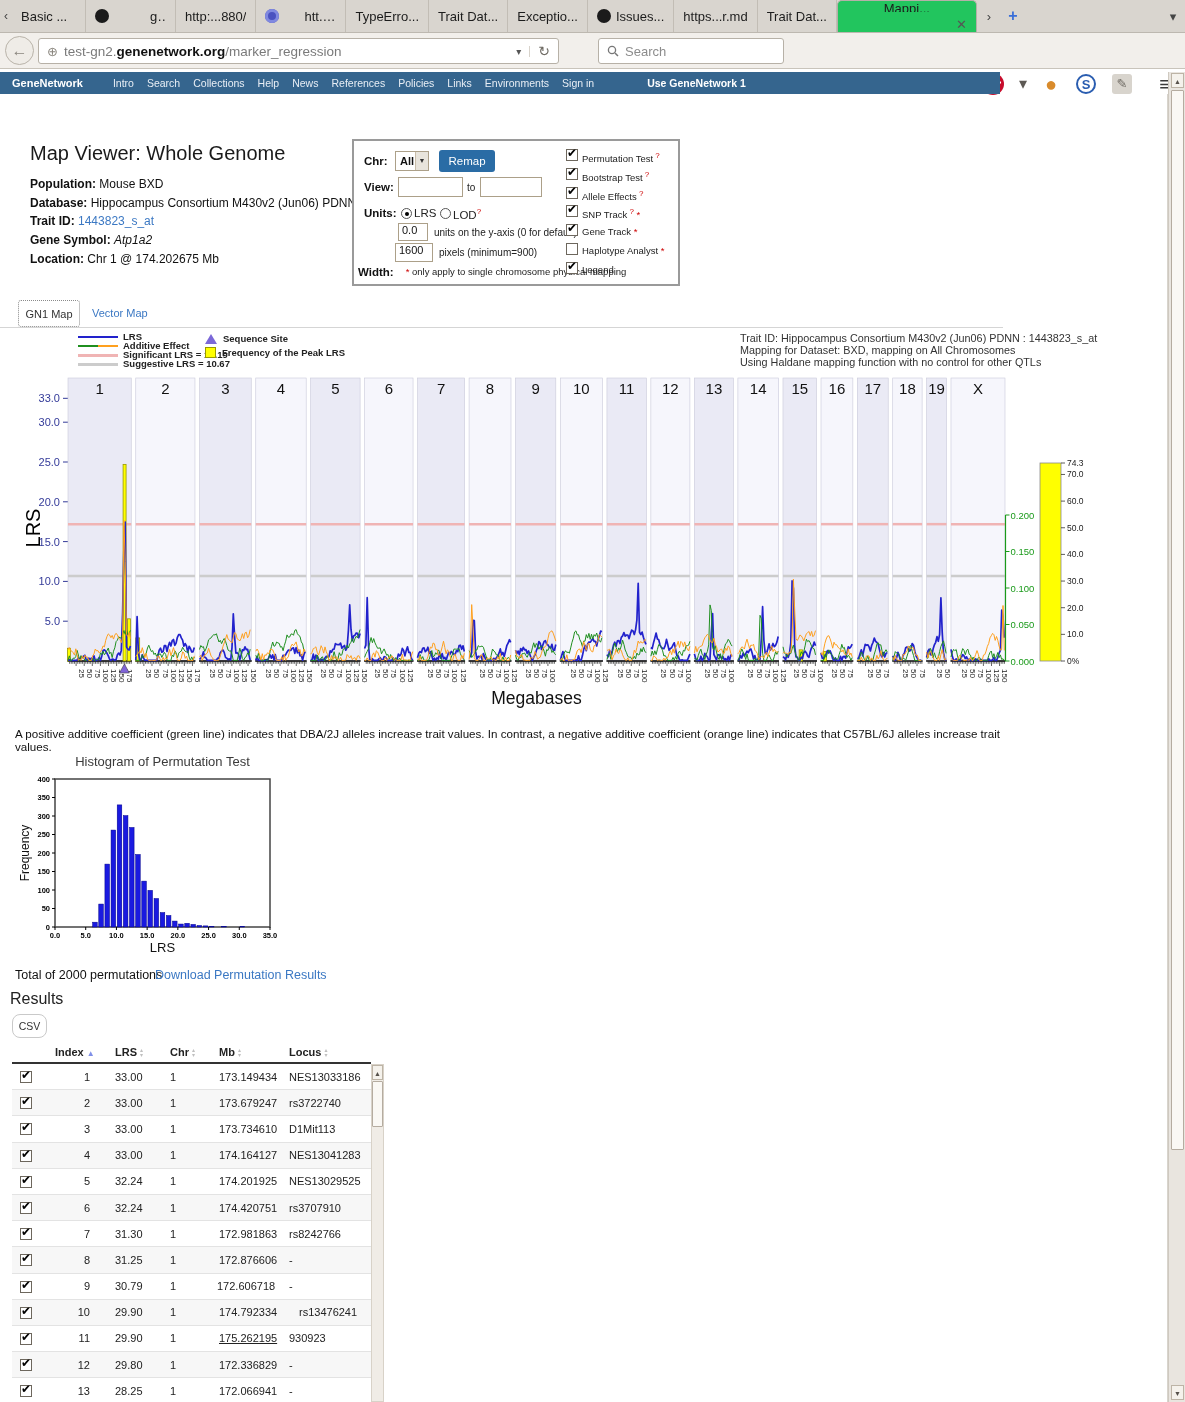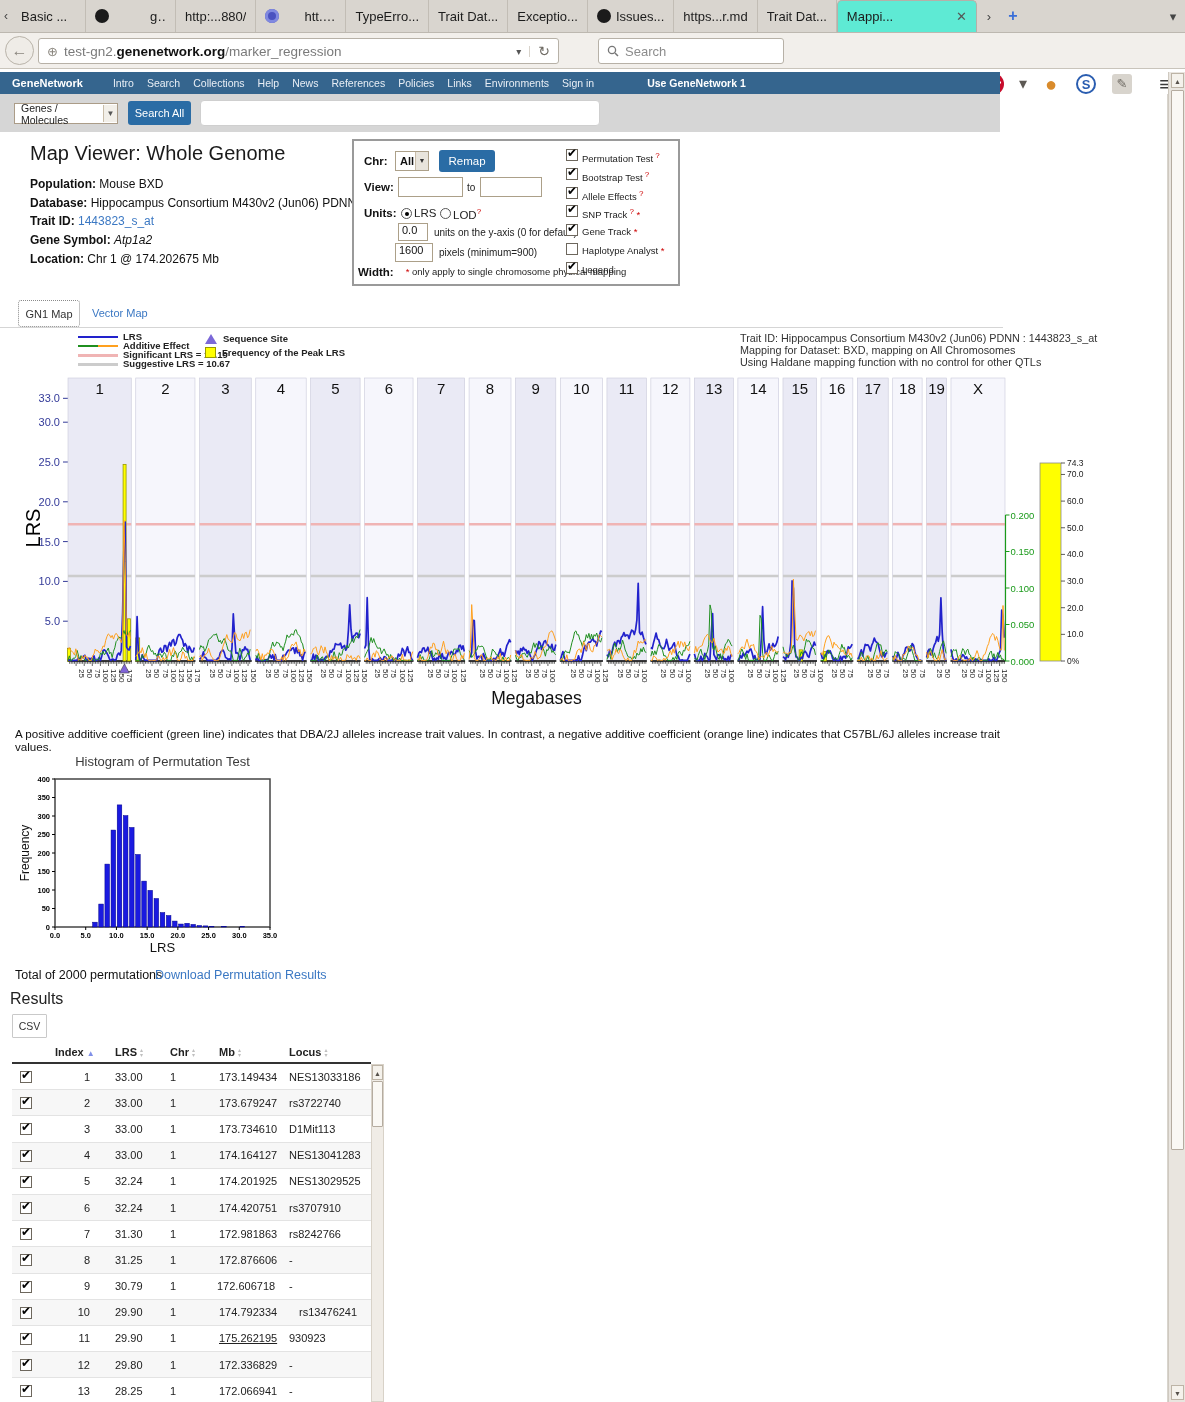--- a/index.html
+++ b/index.html
@@ -6,21 +6,21 @@
   html,body { width:1185px; height:1402px; overflow:hidden; background:#fff;
     font-family:"Liberation Sans","DejaVu Sans",sans-serif; }
   #stage { position:relative; width:1185px; height:1402px; background:#fff; }
   .abs { position:absolute; }
 
   
   #tabbar { left:0; top:0; width:1185px; height:33px; background:#d9d5cf; border-bottom:1px solid #bdb8b0; display:flex; align-items:stretch; }
   .tabscroll { width:12px; display:flex; align-items:center; justify-content:center; color:#444; font-size:12px; }
   .tab { display:flex; align-items:center; gap:5px; padding:0 9px; max-width:90px; min-width:74px;
     border-right:1px solid #c2bdb5; color:#1c1c1c; font-size:13px; white-space:nowrap; overflow:hidden; }
-  .tab.active { background:#5eead4; border:1px solid #b5b0a8; border-bottom:none; border-radius:5px 5px 0 0; max-width:165px; min-width:140px; position:relative; }
+  .tab.active { background:#22c55e; border:1px solid #b5b0a8; border-bottom:none; border-radius:5px 5px 0 0; max-width:165px; min-width:140px; position:relative;flex-direction:column; }
   .tab .ticon { width:14px; height:14px; border-radius:50%; flex:0 0 14px; }
   .ticon.github { background:#1b1b1b; }
   .ticon.gn { background:#4a52c0; box-shadow:inset 0 0 0 3px #8089e0; }
   .tab .close { margin-left:auto; color:#555; font-size:13px; }
   .tabbar-btn { display:flex; align-items:center; justify-content:center; width:24px; color:#454545; font-size:13px; }
   .tabbar-btn.plus { color:#3a6fd8; font-size:16px; font-weight:bold; }
 
   #toolbar { left:0; top:33px; width:1185px; height:36px; background:#f2efeb; border-bottom:1px solid #c9c4bb; }
   .backbtn { left:5px; top:3px; width:29px; height:29px; border-radius:50%; border:1px solid #b9b3a9; background:#efece7; color:#8a867e; font-size:16px; text-align:center; line-height:27px; }
   .urlbar { left:38px; top:5px; width:521px; height:26px; background:#fff; border:1px solid #b7b1a7; border-radius:3px; display:flex; align-items:center; font-size:13.5px; }
@@ -81,21 +81,21 @@
   .tri { width:0; height:0; border-left:6px solid transparent; border-right:6px solid transparent; border-bottom:10px solid #7b68d8; }
   .ysq { width:11px; height:11px; background:#ffff00; border:1px solid #999900; }
   .trait-info { left:740px; top:332px; font-size:10.8px; color:#333; line-height:12.2px; }
 
   
   .megabases { left:68px; top:688px; width:937px; text-align:center; font-size:17.5px; color:#111; }
   .additive-note { left:15px; top:727px; width:1010px; font-size:11.6px; color:#111; }
   .total-perm { left:15px; top:968px; font-size:12.5px; color:#111; }
   .dl-link { left:155px; top:968px; font-size:12.5px; color:#3b78c3; }
   .results-title { left:10px; top:990px; font-size:16px; color:#222; }
-  .csv-btn { left:12px; top:1014px; width:35px; height:24px; border:1px solid #c9c9c9; border-radius:1px; background:#fff; font-size:10.5px; color:#333; text-align:center; line-height:22px; }
+  .csv-btn { left:12px; top:1014px; width:35px; height:24px; border:1px solid #c9c9c9; border-radius:8px; background:#fff; font-size:10.5px; color:#333; text-align:center; line-height:22px; }
   #rtable { left:12px; top:1042px; width:359px; }
   .th-row { position:relative; height:22px; font-size:11px; font-weight:bold; color:#222; border-bottom:2px solid #333; }
   .trow { position:relative; height:26.2px; border-bottom:1px solid #e3e3e3; font-size:11px; color:#222; }
   .trow.alt { background:#f7f7f7; }
   .tc { position:absolute; top:50%; transform:translateY(-50%); }
   .sort-asc { color:#8090e8; font-size:8px; }
   .sort-both { display:inline-block; color:#c0c0c0; font-size:6px; line-height:5px; vertical-align:middle; }
   .tbl-sb { left:371px; top:1064px; width:13px; height:338px; background:#f0ece6; border:1px solid #d8d2c8; }
   .sb-btn { position:absolute; left:0; width:11px; height:15px; background:#f5f2ec; border:1px solid #bdb4a6; color:#55504a; font-size:7px; text-align:center; line-height:15px; }
   .sb-thumb { position:absolute; left:0; width:11px; background:#faf8f4; border:1px solid #b5aca0; border-radius:1px; }
@@ -182,28 +182,20 @@
         <div class="tbicon abs" style="left: 1152px; color: rgb(58, 58, 58); font-size: 20px;">≡</div>
       </div>
   </div>
 
   <div id="gn-nav" class="abs">
     <span class="brand">GeneNetwork</span>
     <span id="navlinks"><a class="navlink" href="#">Intro</a><a class="navlink" href="#">Search</a><a class="navlink" href="#">Collections</a><a class="navlink" href="#">Help</a><a class="navlink" href="#">News</a><a class="navlink" href="#">References</a><a class="navlink" href="#">Policies</a><a class="navlink" href="#">Links</a><a class="navlink" href="#">Environments</a><a class="navlink" href="#">Sign in</a></span>
     <span class="use-gn1">Use GeneNetwork 1</span>
   </div>
 
-  <div id="searchrow" class="abs">
-    <div class="cat-select abs">
-      <span class="lbl">Genes / Molecules</span>
-      <span class="arrowbox">▼</span>
-    </div>
-    <div class="searchall-btn abs">Search All</div>
-    <div class="main-search-input abs"></div>
-  </div>
 
   <div class="page-title abs">Map Viewer: Whole Genome</div>
   <div class="info-block abs">
     <div class="info-row"><b>Population:</b> <span>Mouse BXD</span></div>
     <div class="info-row"><b>Database:</b> <span>Hippocampus Consortium M430v2 (Jun06) PDNN</span></div>
     <div class="info-row"><b>Trait ID:</b> <span class="link-blue">1443823_s_at</span></div>
     <div class="info-row"><b>Gene Symbol:</b> <span class="italic">Atp1a2</span></div>
     <div class="info-row"><b>Location:</b> <span>Chr 1 @ 174.202675 Mb</span></div>
   </div>
 

